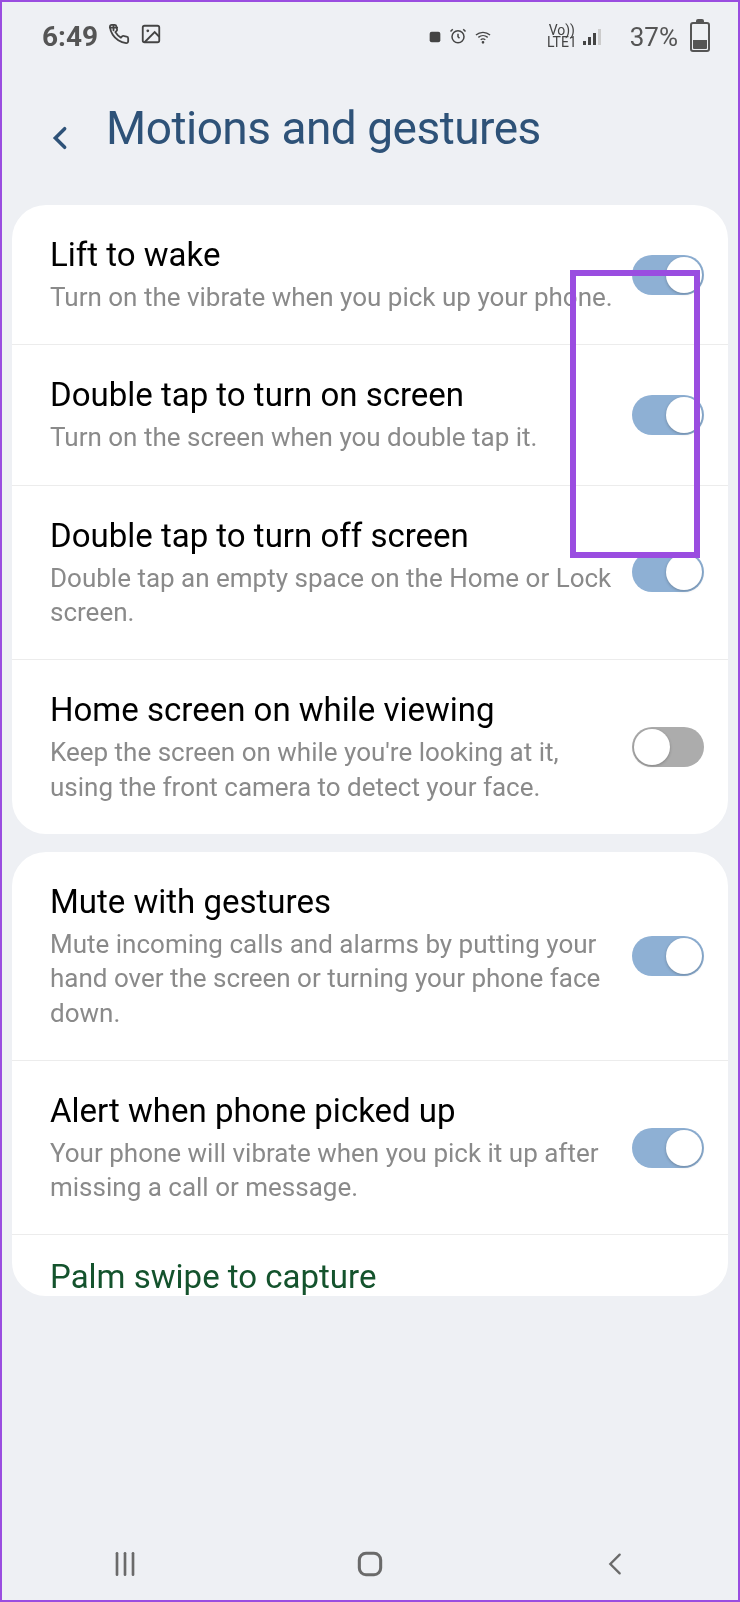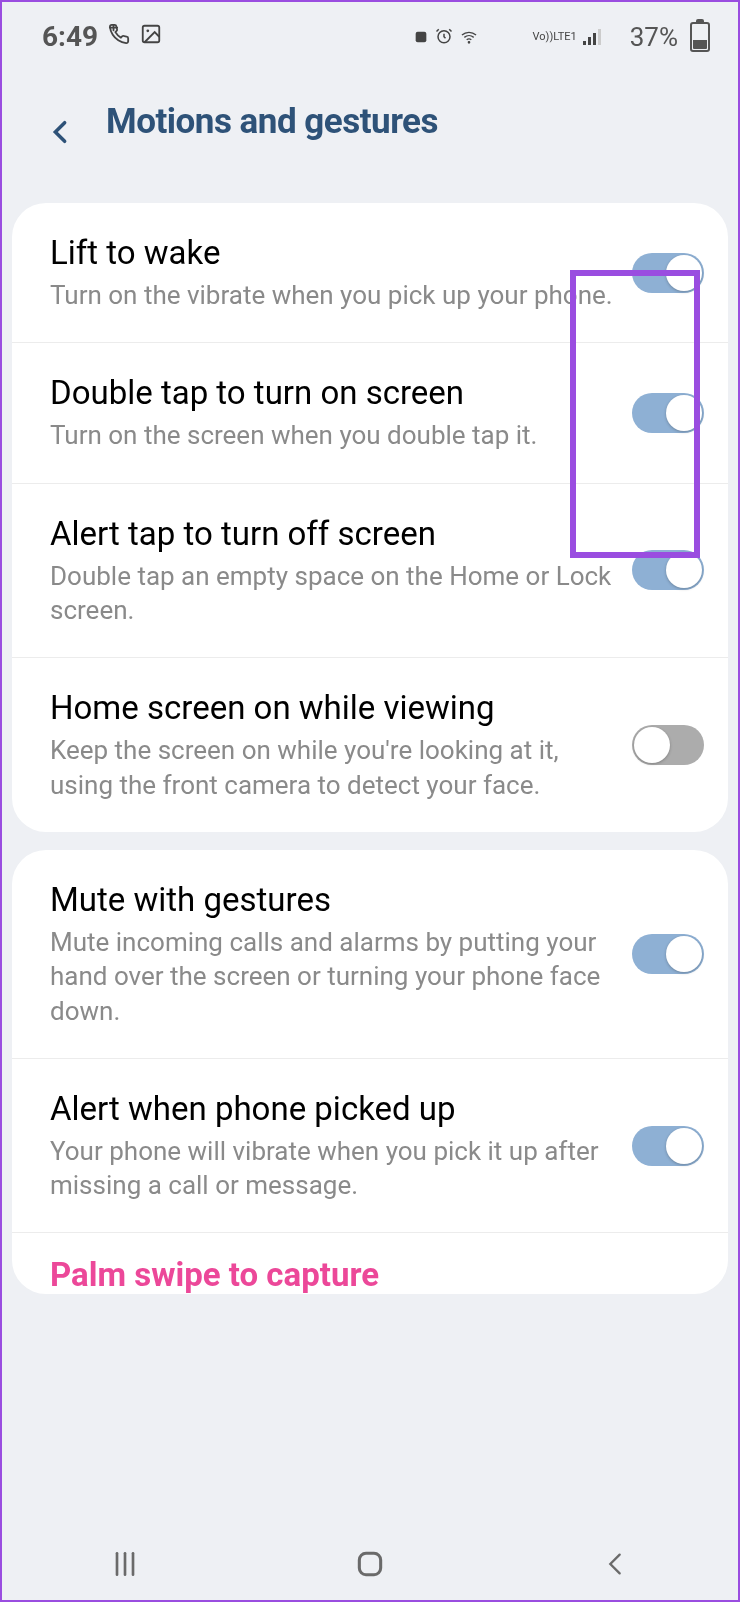--- a/index.html
+++ b/index.html
@@ -3,52 +3,52 @@
   <meta charset="utf-8">
   <style>
     * { margin: 0; padding: 0; box-sizing: border-box; font-family: -apple-system, BlinkMacSystemFont, 'Segoe UI', Roboto, sans-serif; }
     body { width: 740px; height: 1602px; background: #eef0f4; position: relative; border: 2px solid #9a4de0; overflow: hidden; }
     
     .status-bar { display: flex; justify-content: space-between; align-items: center; padding: 18px 28px 6px 40px; font-size: 24px; }
     .status-left { display: flex; align-items: center; gap: 10px; color: #444; }
     .status-time { font-size: 28px; color: #555; font-weight: 700; }
     .status-right { display: flex; align-items: center; gap: 8px; color: #444; }
     .status-icons { display: flex; align-items: center; gap: 6px; }
-    .status-lte { font-size: 11px; line-height: 0.85; display: inline-flex; align-items: center; margin-left: 48px; }
+    .status-lte { font-size: 14px; line-height: 0.85; display: inline-flex; flex-direction: column; align-items: center; margin-left: 48px; }
     .status-pct { font-size: 26px; color: #555; margin-left: 19px; }
     .battery-body { width: 20px; height: 30px; border: 2px solid #555; border-radius: 3px; position: relative; margin-left: 4px; }
     .battery-tip { position: absolute; top: -5px; left: 50%; transform: translateX(-50%); width: 8px; height: 3px; background: #555; border-radius: 2px 2px 0 0; }
     .battery-fill { position: absolute; bottom: 1px; left: 1px; right: 1px; height: 34%; background: #555; border-radius: 0 0 1px 1px; }
     
     .header { padding: 42px 40px 48px 44px; display: flex; align-items: center; gap: 32px; }
     .back-arrow { width: 28px; height: 28px; color: #2e5278; }
-    .header-title { font-size: 35px; font-weight: 700; color: #2e5278; letter-spacing: -0.5px; }
+    .header-title { font-size: 46px; font-weight: 400; color: #2e5278; letter-spacing: -0.5px; }
     
-    .card { background: #fff; border-radius: 34px; margin: 13px 10px 18px 10px; overflow: hidden; }
+    .card { background: #fff; border-radius: 34px; margin: 2px 10px 18px 10px; overflow: hidden; }
     
     .setting-item { display: flex; align-items: center; padding: 30px 24px 30px 38px; border-bottom: 1px solid #ececec; }
     .setting-item:last-child { border-bottom: none; }
     .setting-content { flex: 1; padding-right: 18px; }
     .setting-title { font-size: 33px; font-weight: 400; color: #000; margin-bottom: 6px; }
     .setting-description { font-size: 26px; color: #8a8a8a; line-height: 1.32; font-weight: 400; }
     
     .toggle { width: 72px; height: 40px; border-radius: 20px; position: relative; flex-shrink: 0; cursor: pointer; }
     .toggle.on { background: #8eb0d4; }
     .toggle.off { background: #acacac; }
     .toggle-thumb { position: absolute; top: 2px; width: 36px; height: 36px; border-radius: 50%; background: #fff; box-shadow: 0 1px 3px rgba(0,0,0,0.25); }
     .toggle.on .toggle-thumb { right: 2px; }
     .toggle.off .toggle-thumb { left: 2px; }
     
     .highlight-box { position: absolute; border: 6px solid #9a4de0; pointer-events: none; top: 268px; right: 38px; width: 130px; height: 288px; }
     
     .nav-bar { position: absolute; bottom: 0; left: 0; right: 0; height: 72px; display: flex; justify-content: space-around; align-items: center; background: #eef0f4; }
     .nav-btn { width: 50px; height: 50px; display: flex; align-items: center; justify-content: center; color: #6a6a6a; }
     
     .cutoff-item { padding: 22px 24px 0 38px; }
-    .cutoff-title { font-size: 33px; font-weight: 700; color: #ec4899; }
+    .cutoff-title { font-size: 33px; font-weight: 400; color: #14532d; }
   </style>
 </head>
 <body>
 
 <div class="status-bar">
   <div class="status-left">
     <span class="status-time">6:49</span>
     <span>
       <svg width="22" height="22" viewBox="0 0 24 24" fill="none" stroke="#444" stroke-width="2">
           <path d="M6 2 L6 8 M2 5 L10 5" stroke-linecap="round"></path>
@@ -120,21 +120,21 @@
     <div class="setting-content">
       <div class="setting-title">Double tap to turn on screen</div>
       <div class="setting-description">Turn on the screen when you double tap it.</div>
     </div>
     <div class="toggle on">
         <div class="toggle-thumb"></div>
       </div>
   </div>
   <div class="setting-item">
     <div class="setting-content">
-      <div class="setting-title">Alert tap to turn off screen</div>
+      <div class="setting-title">Double tap to turn off screen</div>
       <div class="setting-description">Double tap an empty space on the Home or Lock screen.</div>
     </div>
     <div class="toggle on">
         <div class="toggle-thumb"></div>
       </div>
   </div>
   <div class="setting-item">
     <div class="setting-content">
       <div class="setting-title">Home screen on while viewing</div>
       <div class="setting-description">Keep the screen on while you're looking at it, using the front camera to detect your face.</div>

